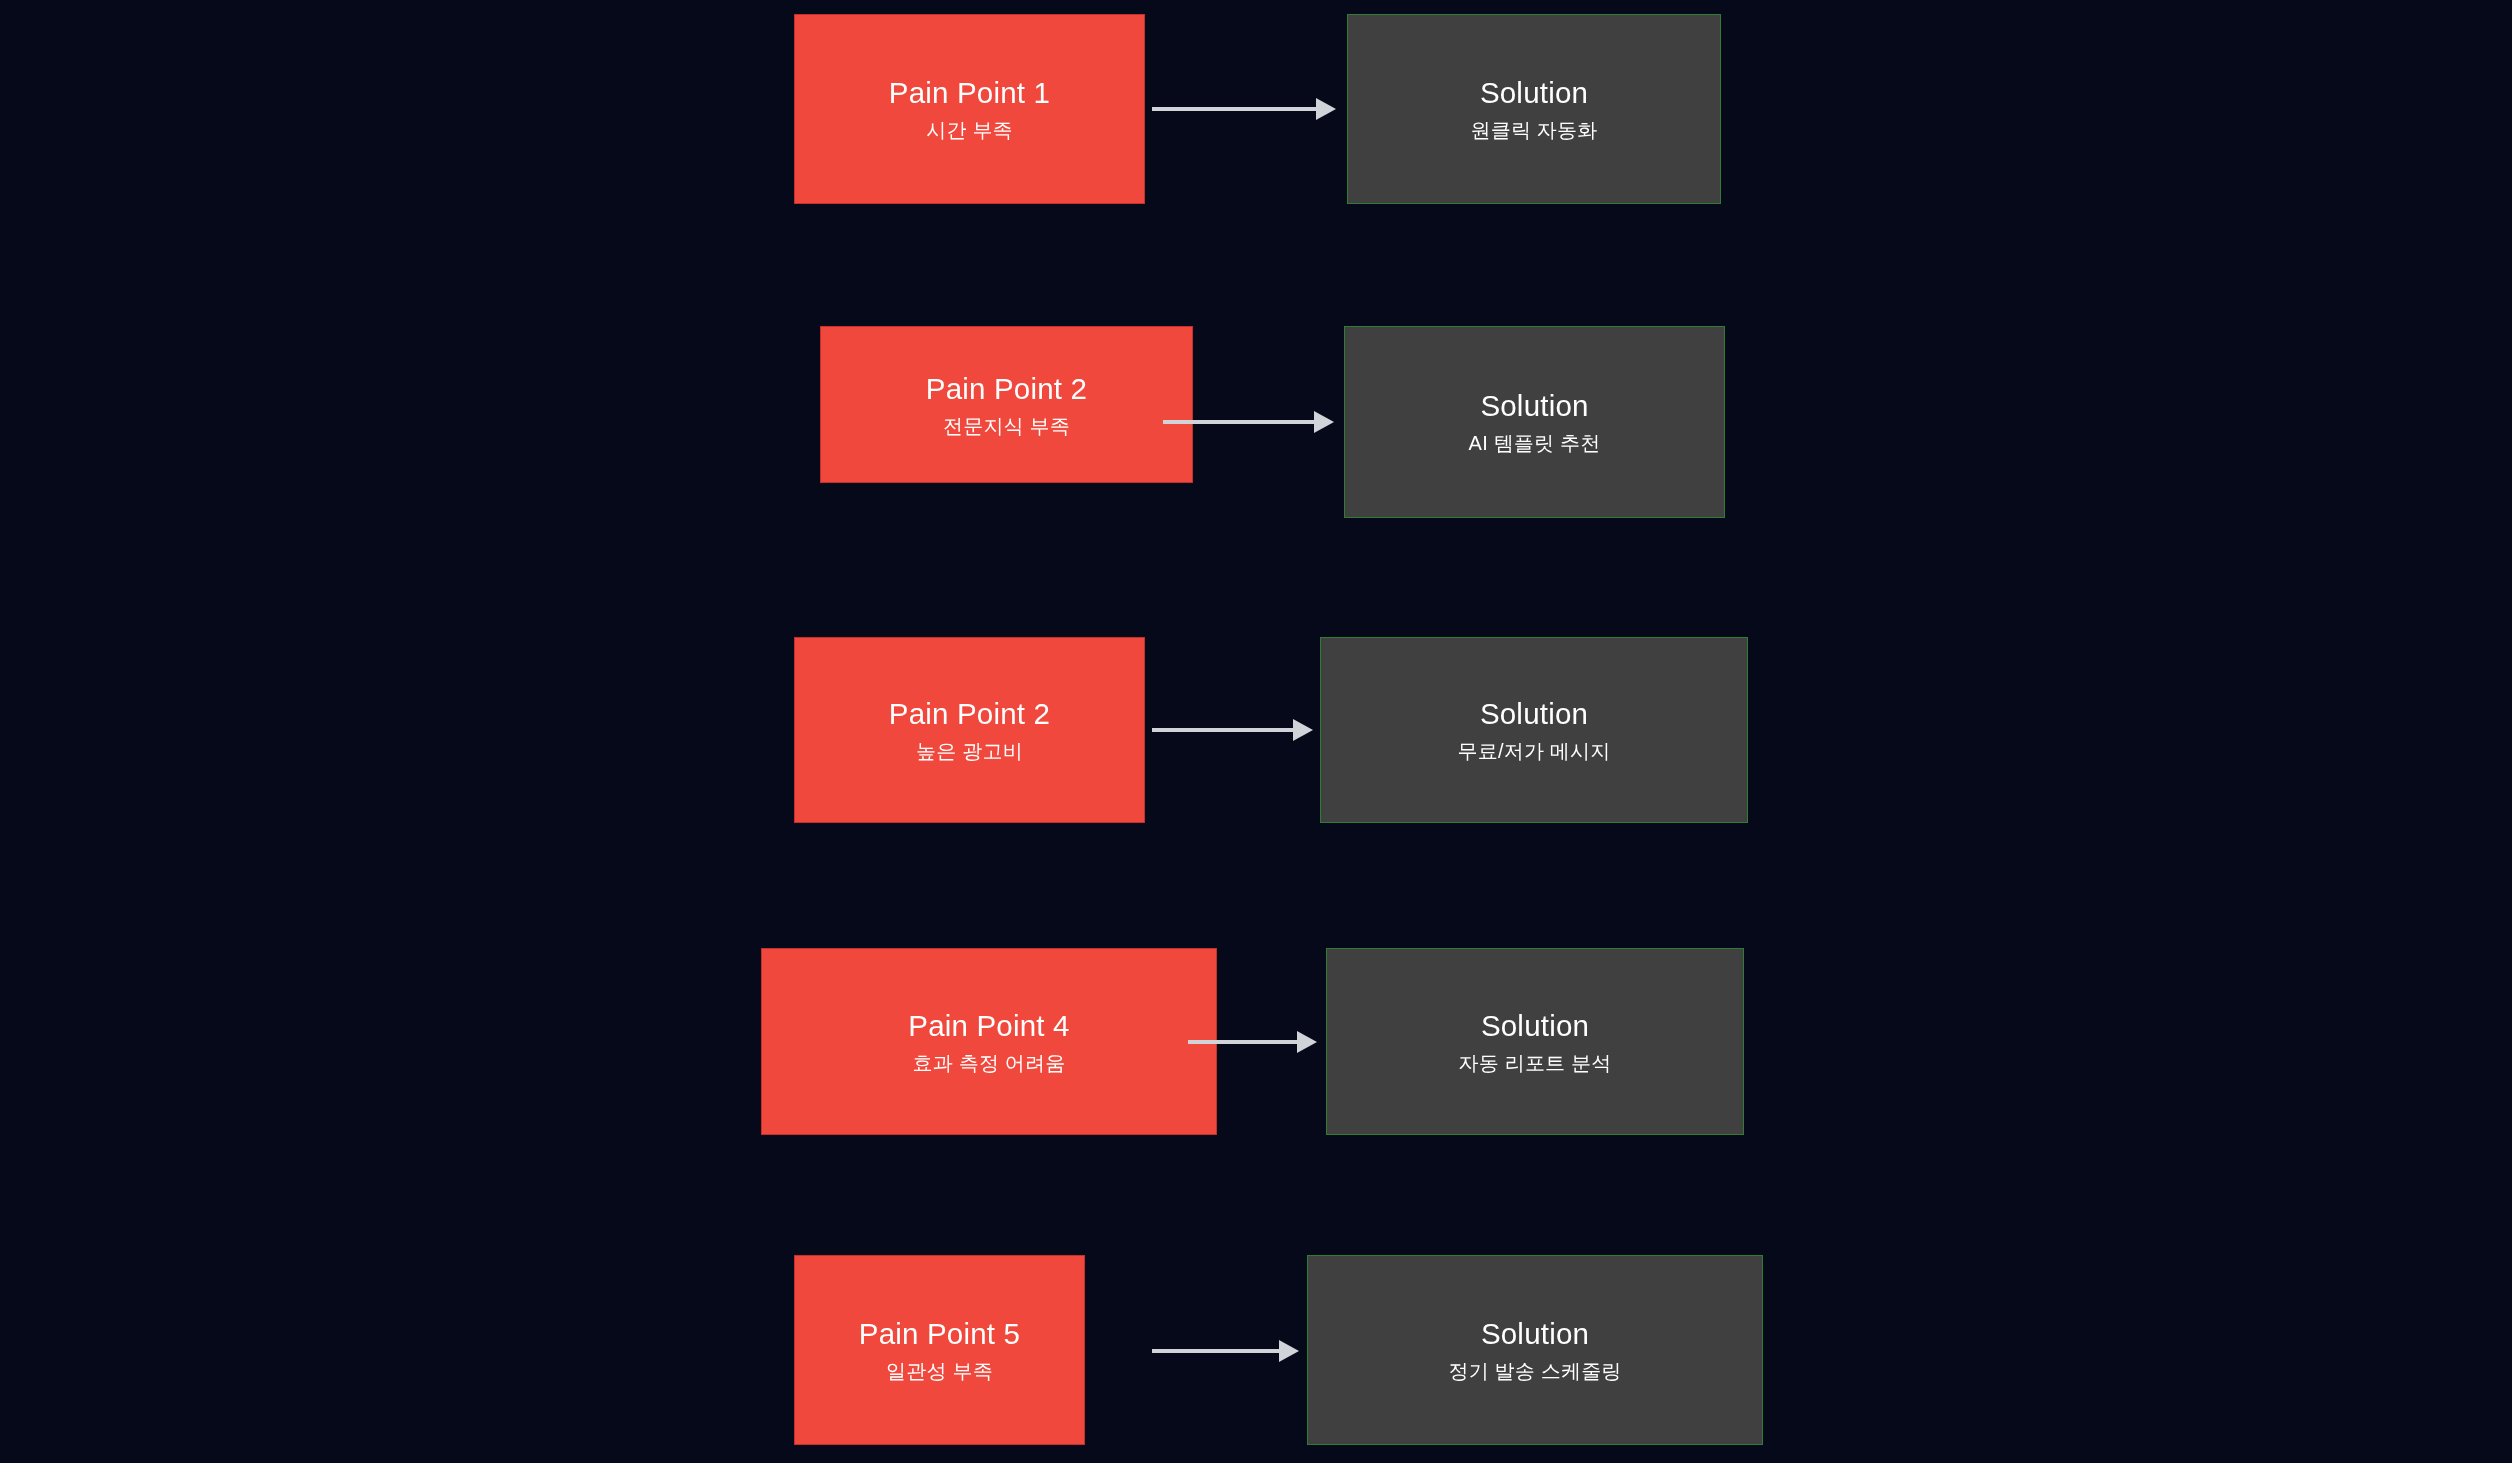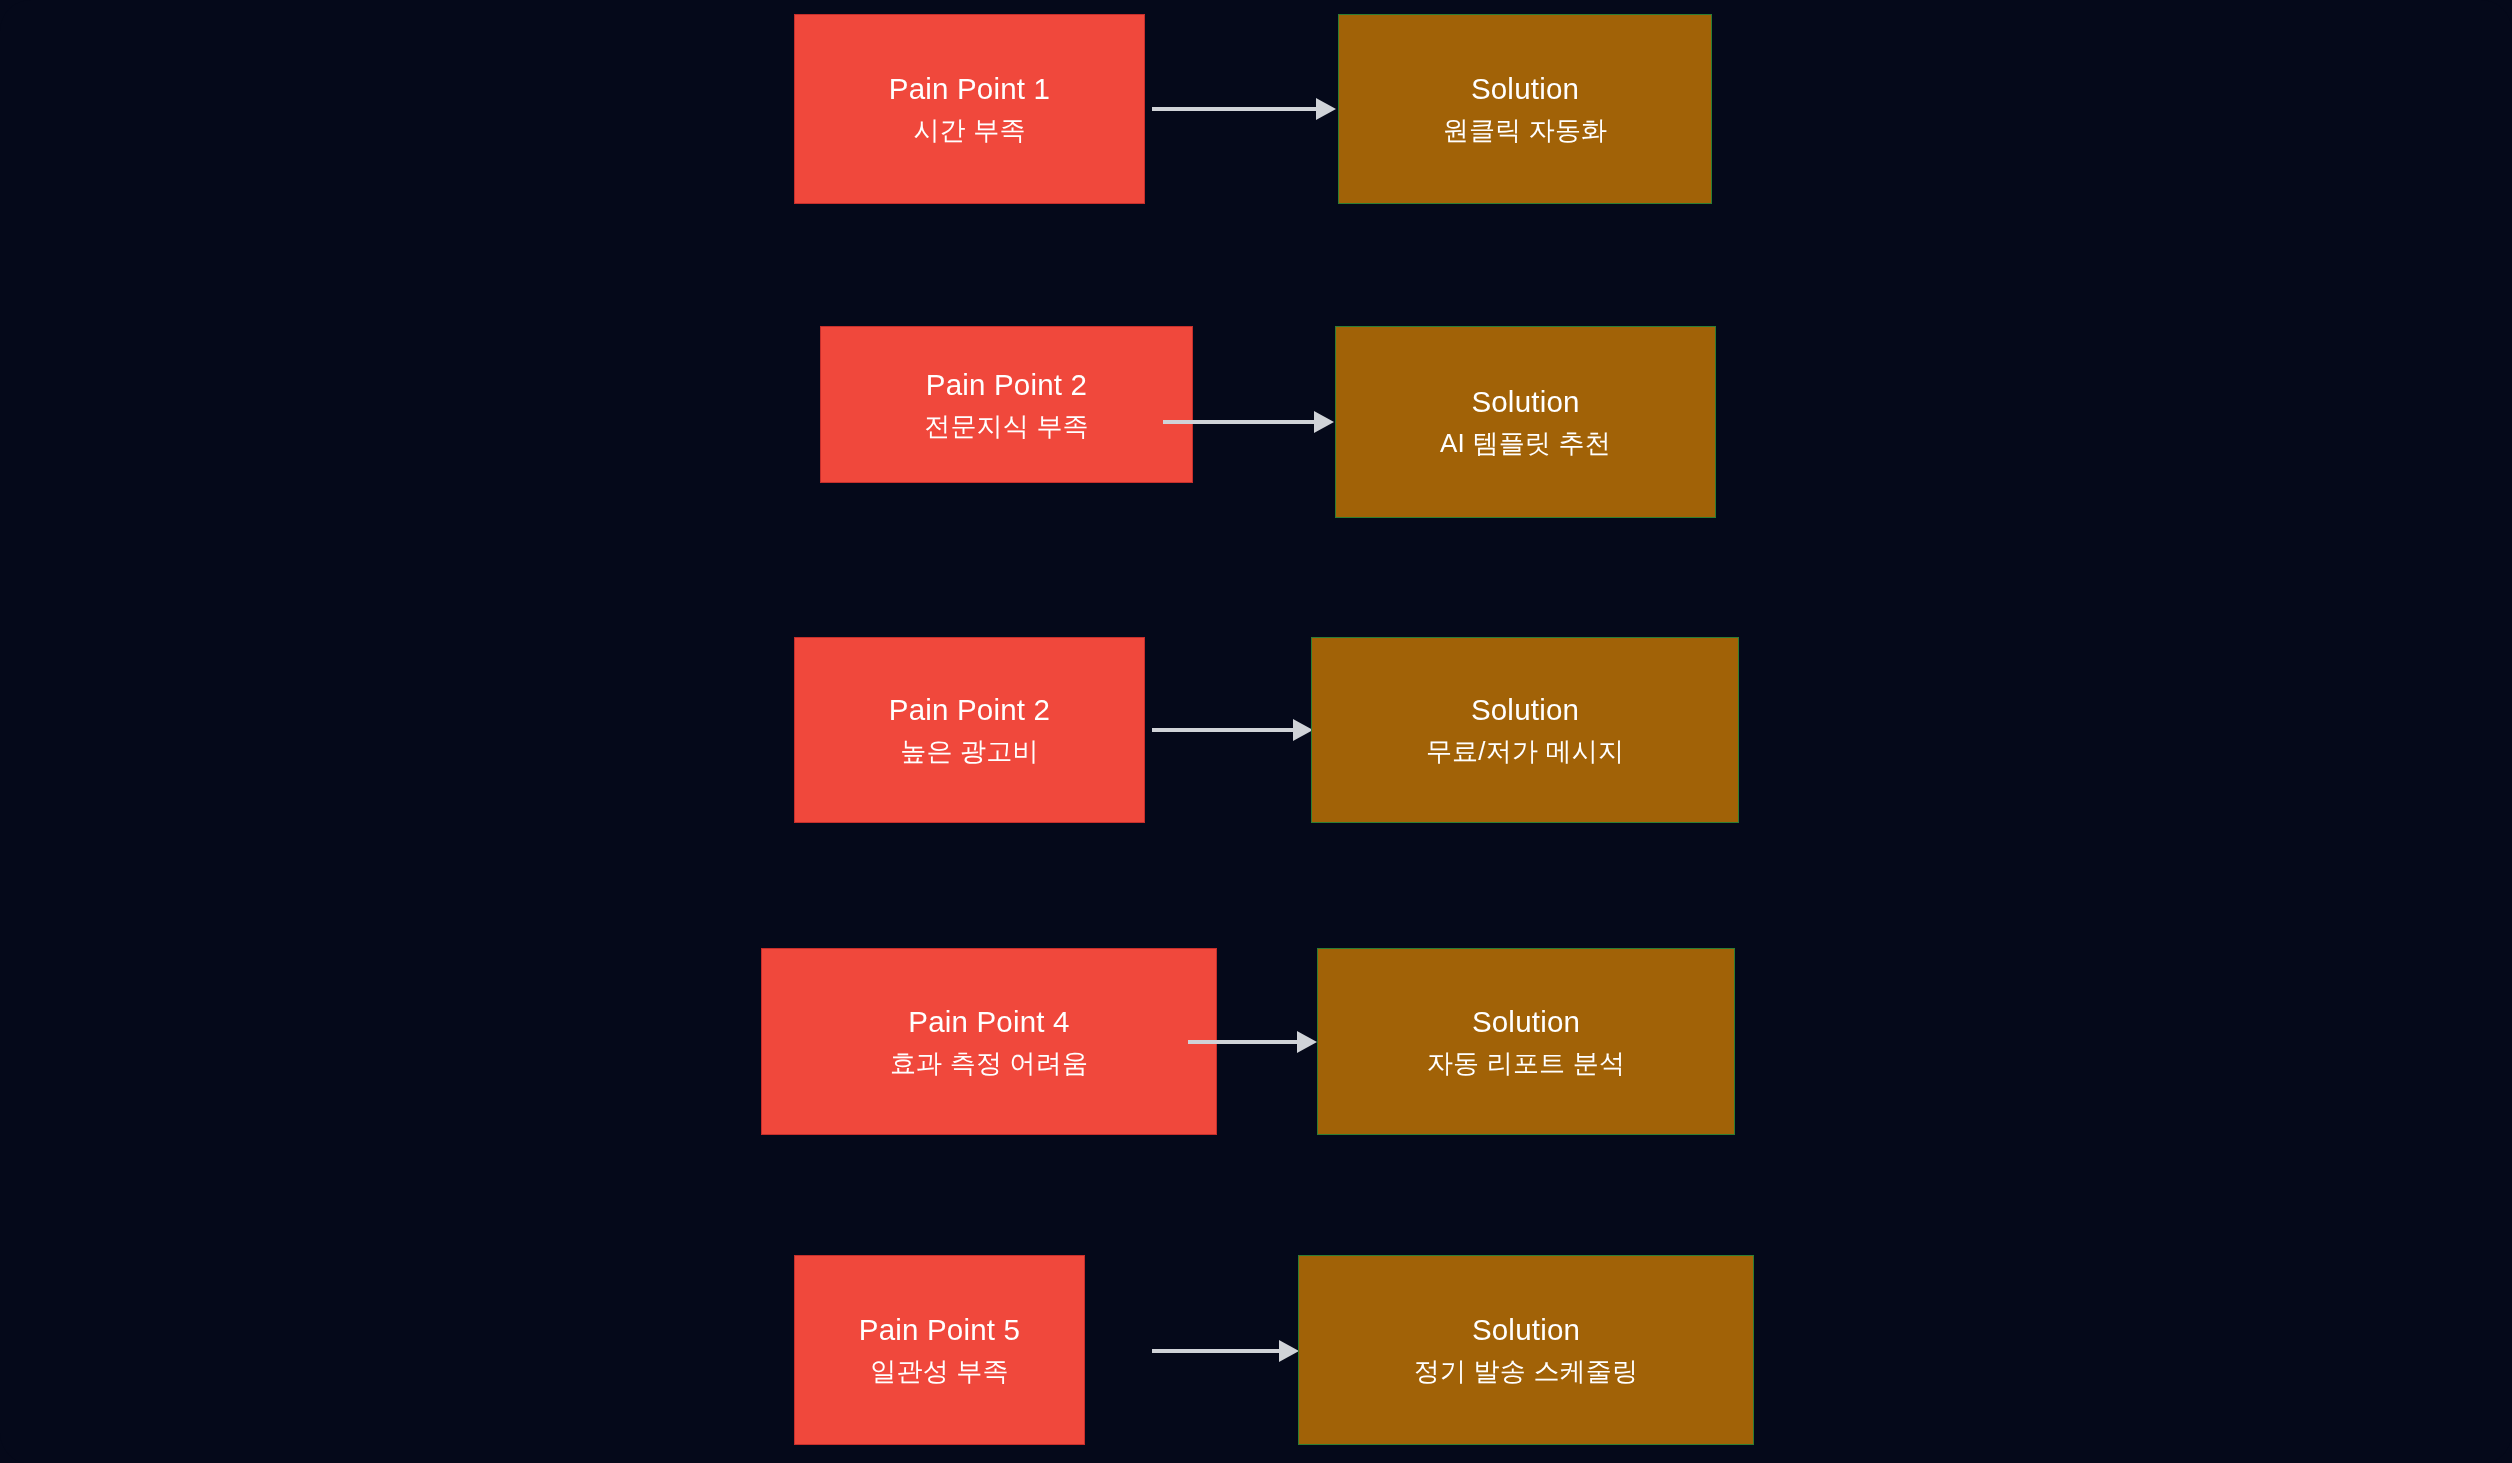--- a/index.html
+++ b/index.html
@@ -33,33 +33,34 @@
     color: #ffffff;
     line-height: 1.28;
   }
   .node .line1 {
     font-size: 29.5px;
     font-weight: 400;
     letter-spacing: 0.2px;
     white-space: nowrap;
   }
   .node .line2 {
-    font-size: 26px;
+    font-size: 20px;
     font-weight: 400;
     letter-spacing: 0.2px;
     white-space: nowrap;
     margin-top: 6.5px;
   }
   .pain {
     background: #f0483c;
     border: 1.8px solid #c62f2c;
   }
   .solution {
-    background: #a16207;
+    background: #404040;
     border: 1.8px solid #2f7d32;
+    margin-left: 9px;
   }
   .arrow {
     position: absolute;
     height: 22px;
   }
   .arrow .shaft {
     position: absolute;
     left: 0;
     top: 9.2px;
     height: 3.7px;

